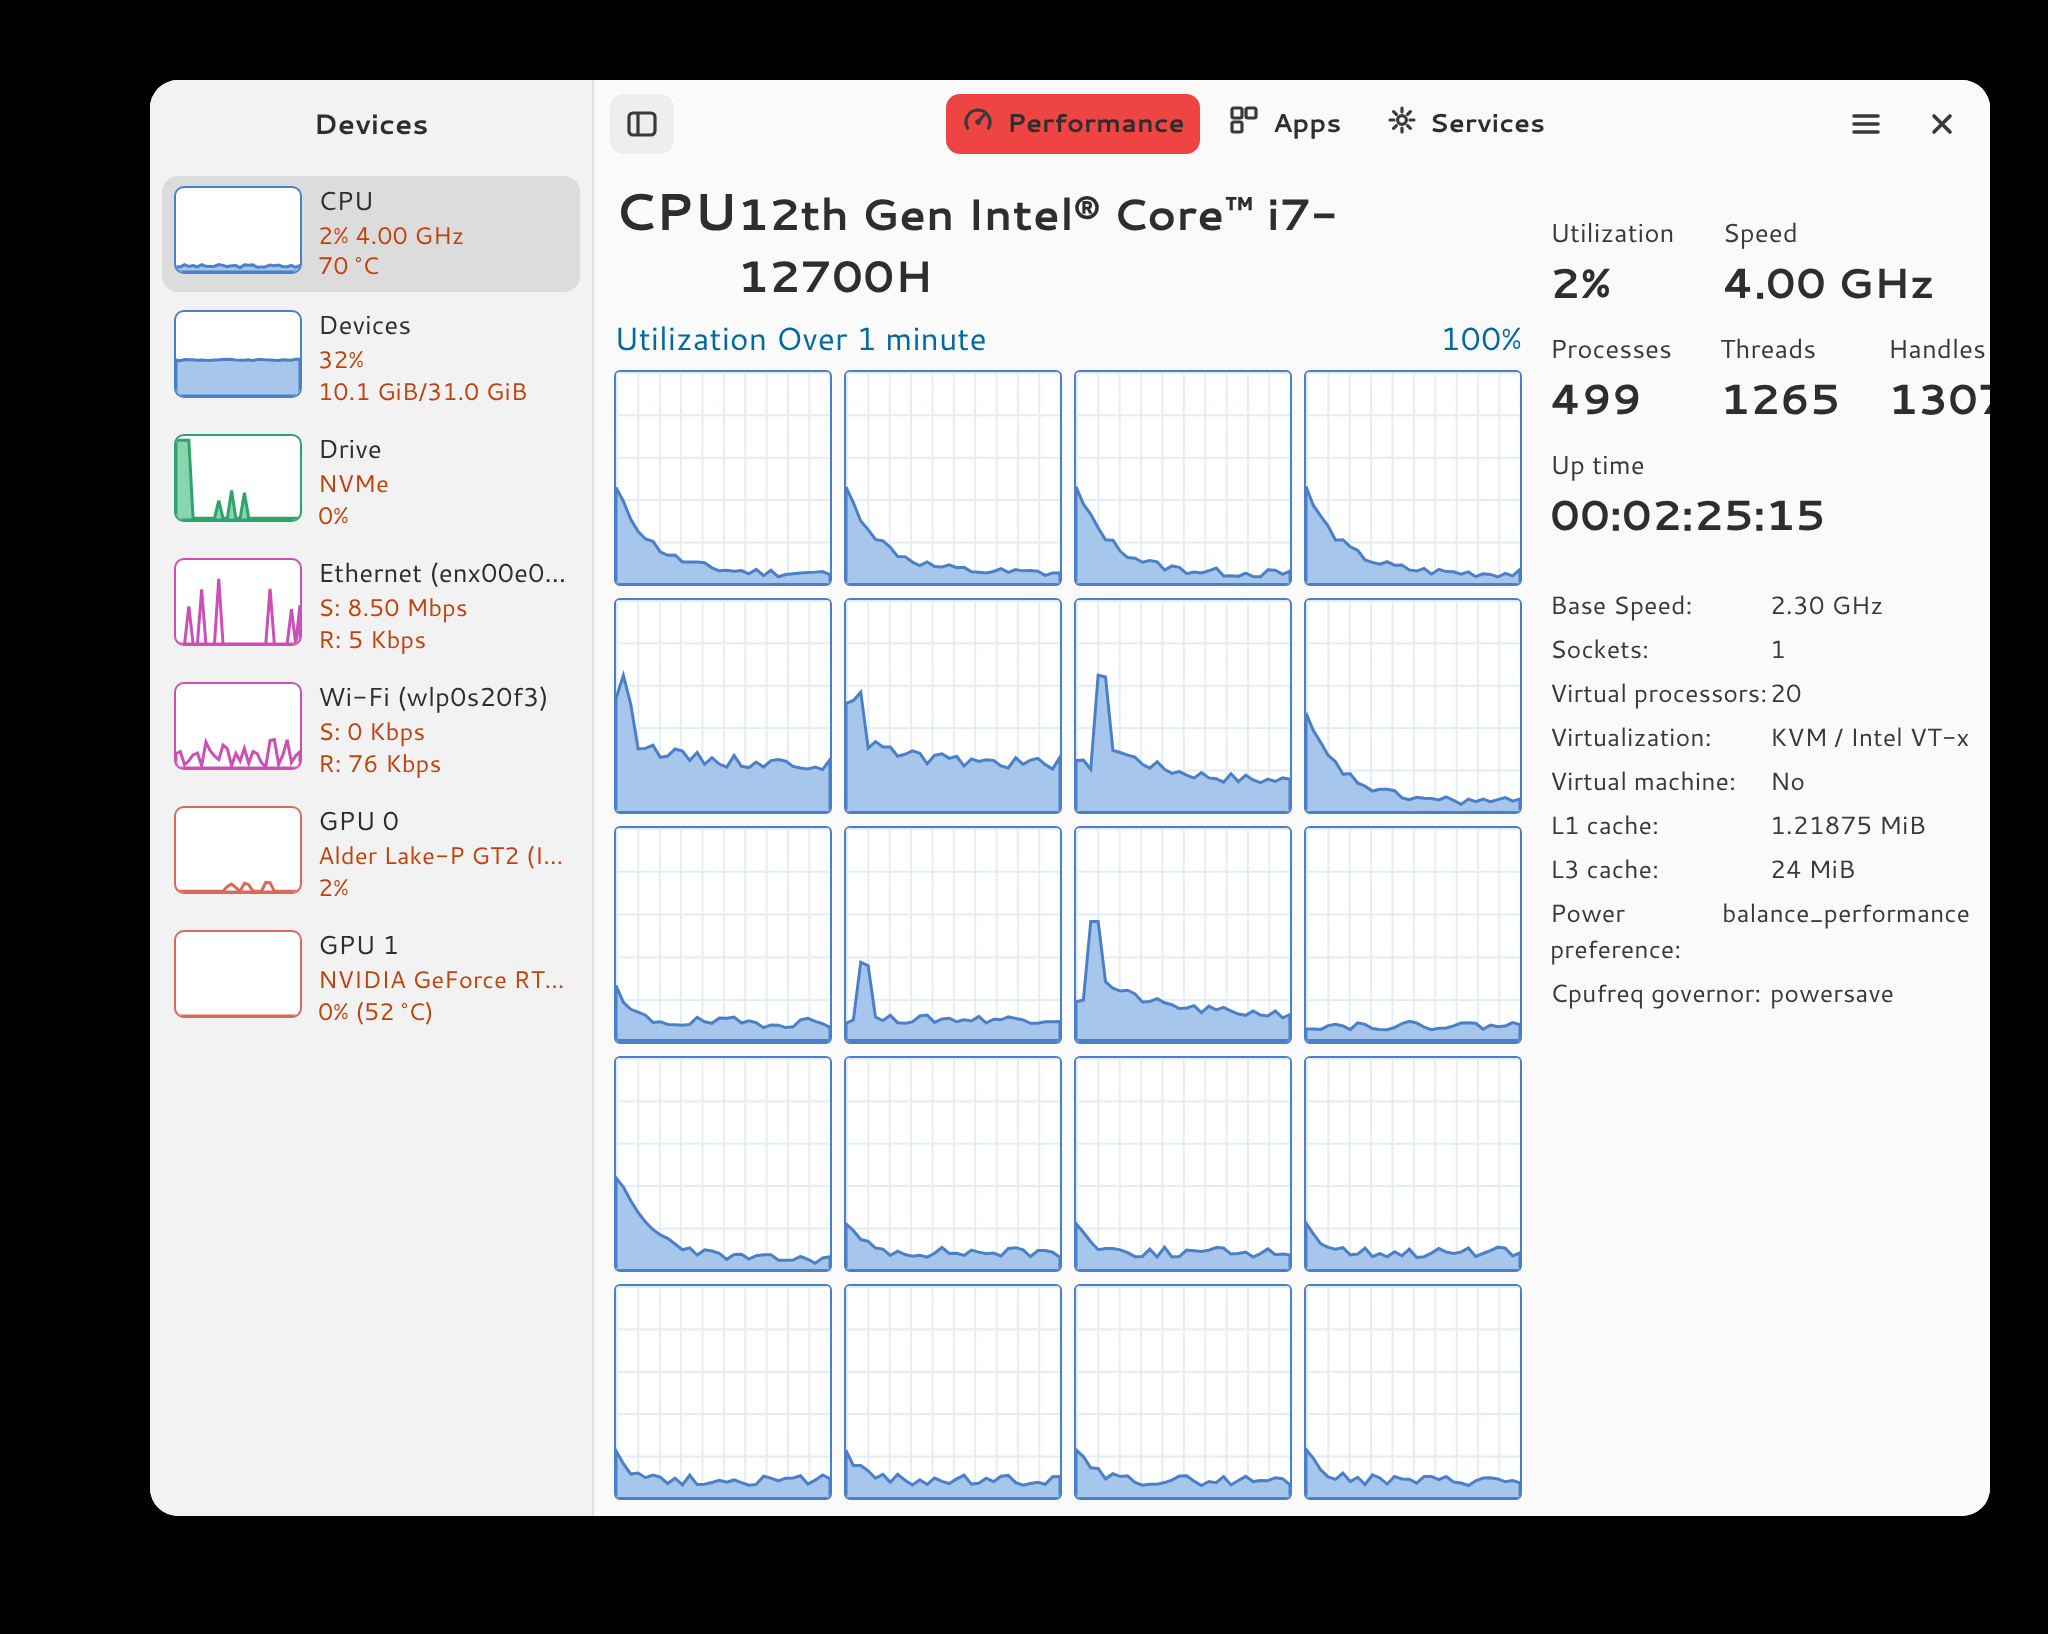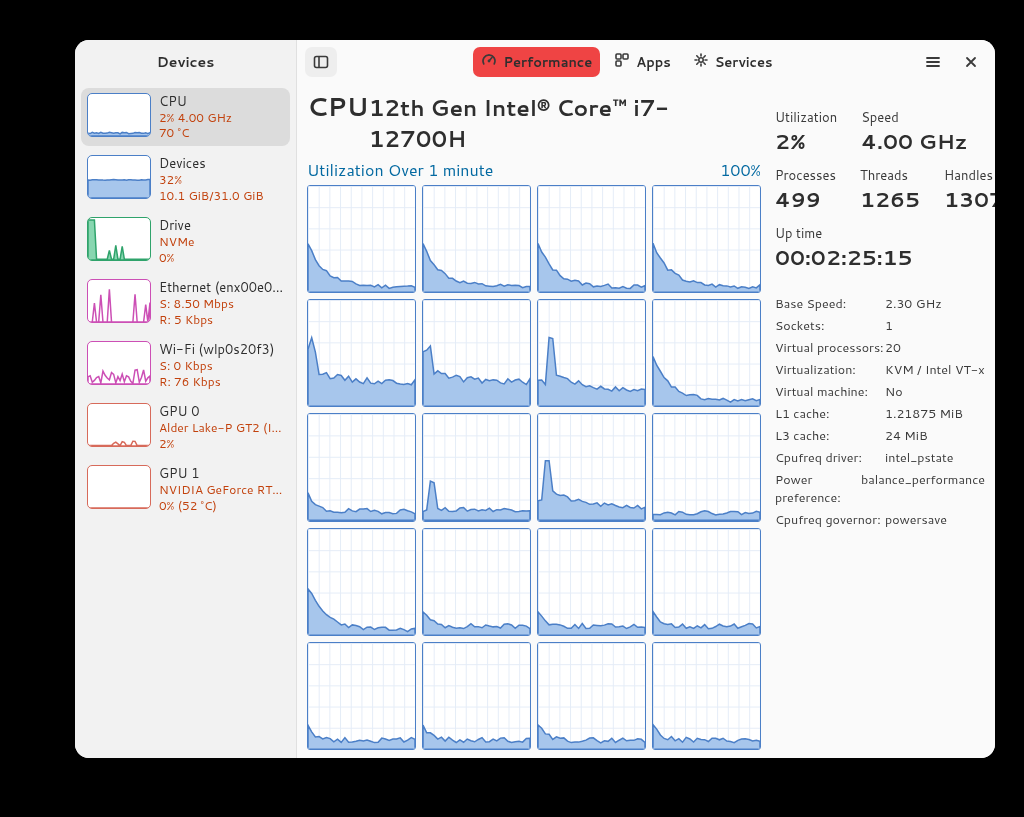--- a/index.html
+++ b/index.html
@@ -382,24 +382,20 @@
             </div>
             <div class="drow">
               <span class="dkey">L1 cache:</span>
               <span class="dval">1.21875 MiB</span>
             </div>
             <div class="drow">
               <span class="dkey">L3 cache:</span>
               <span class="dval">24 MiB</span>
             </div>
             <div class="drow">
-              <span class="dkey">Cpufreq driver:</span>
-              <span class="dval">intel_pstate</span>
-            </div>
-            <div class="drow">
               <span class="dkey">Power preference:</span>
               <span class="dval">balance_performance</span>
             </div>
             <div class="drow">
               <span class="dkey">Cpufreq governor:</span>
               <span class="dval">powersave</span>
             </div>
           </div>
       </div>
     </div>

